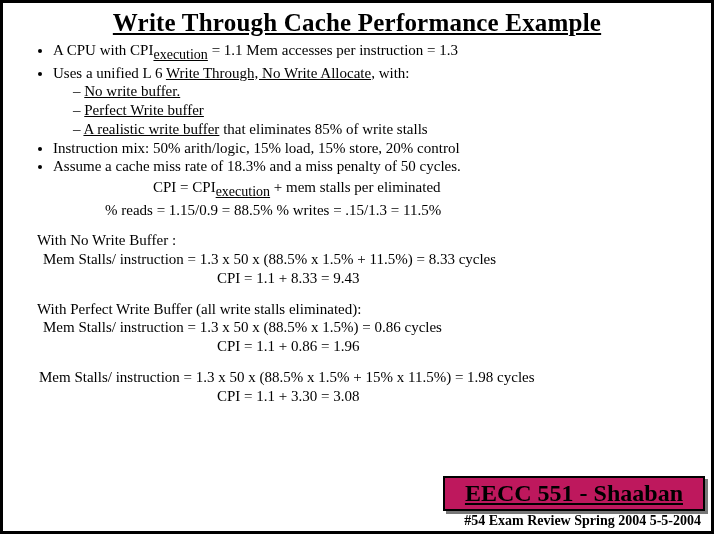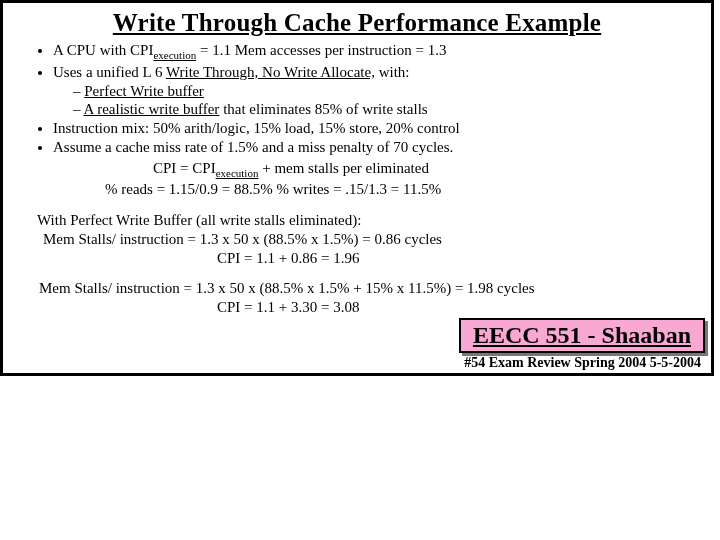--- a/index.html
+++ b/index.html
@@ -7,21 +7,21 @@
     padding: 0;
     background: #fff;
     font-family: "Times New Roman", Times, serif;
     width: 720px;
     height: 540px;
     overflow: hidden;
   }
   .slide {
     border: 3px solid #000;
     width: 714px;
-    height: 376px;
+    height: 534px;
     position: relative;
     box-sizing: border-box;
     background: #fff;
   }
   .title {
     text-align: center;
     font-size: 25px;
     font-weight: bold;
     text-decoration: underline;
     margin: 6px 0 4px 0;
@@ -42,45 +42,45 @@
   }
   ul.inner {
     list-style: none;
     margin: 0;
     padding-left: 20px;
   }
   ul.inner > li::before {
     content: "–  ";
   }
   .u { text-decoration: underline; }
-  sub { font-size: 11px; }
+  sub { font-size: 14px; }
   .indent-block {
     padding-left: 100px;
     margin-top: 2px;
   }
   .section {
     margin-top: 12px;
     padding-left: 6px;
   }
   .calc-line {
     padding-left: 6px;
   }
   .calc-indent {
     padding-left: 180px;
   }
   .corner {
     position: absolute;
     right: 6px;
     bottom: 20px;
     border: 2px solid #000;
     box-shadow: 3px 3px 0 #777;
-    background: #f9a8d4;
+    background: #be185d;
     font-size: 24px;
     font-weight: bold;
-    padding: 2px 12px;
+    padding: 2px 20px;
     text-decoration: underline;
   }
   .footer {
     position: absolute;
     right: 10px;
     bottom: 2px;
     font-size: 14px;
     font-weight: bold;
   }
 </style>
@@ -91,34 +91,40 @@
   <div class="title">Write Through Cache Performance Example</div>
 
   <div class="content">
     <ul class="outer">
       <li>
         <span>A CPU with  CPI</span><sub class="u">execution</sub><span> =  1.1  Mem accesses per instruction =  1.3</span>
       </li>
       <li>
         <span>Uses a unified L 6 </span><span class="u">Write Through, No Write Allocate,</span><span> with:</span>
         <ul class="inner">
+          <li><span class="u">No write buffer.</span></li>
           <li><span class="u">Perfect Write buffer</span></li>
           <li><span class="u">A realistic write buffer</span><span> that eliminates 85% of write stalls</span></li>
         </ul>
       </li>
       <li>Instruction mix:   50% arith/logic,  15% load,  15% store, 20% control</li>
       <li>
-        <span>Assume a cache miss rate of 1.5% and a miss penalty of 70 cycles.</span>
+        <span>Assume a cache miss rate of 18.3% and a miss penalty of 50 cycles.</span>
         <div class="indent-block">
           <span>CPI =   CPI</span><sub class="u">execution</sub><span>   +   mem stalls per eliminated</span><br>
           <span style="margin-left:-48px; display:inline-block">% reads =  1.15/0.9 =   88.5%           % writes =  .15/1.3 =  11.5%</span>
         </div>
       </li>
     </ul>
 
+    <div class="section">
+      <div>With No Write Buffer :</div>
+      <div class="calc-line">Mem Stalls/ instruction =   1.3 x 50  x   (88.5%  x   1.5%  +   11.5%) = 8.33 cycles</div>
+      <div class="calc-indent">CPI =  1.1  + 8.33 =   9.43</div>
+    </div>
 
     <div class="section">
       <div>With Perfect Write Buffer (all write stalls eliminated):</div>
       <div class="calc-line">Mem Stalls/ instruction =   1.3 x 50  x   (88.5%  x   1.5%)  = 0.86 cycles</div>
       <div class="calc-indent">CPI =  1.1  + 0.86 =   1.96</div>
     </div>
 
     <div class="section">
       <div class="calc-line" style="margin-left:-4px"> Mem Stalls/ instruction =   1.3 x 50  x   (88.5%  x   1.5%  +  15% x 11.5%) = 1.98 cycles</div>
       <div class="calc-indent">CPI =  1.1  + 3.30 =   3.08</div>

